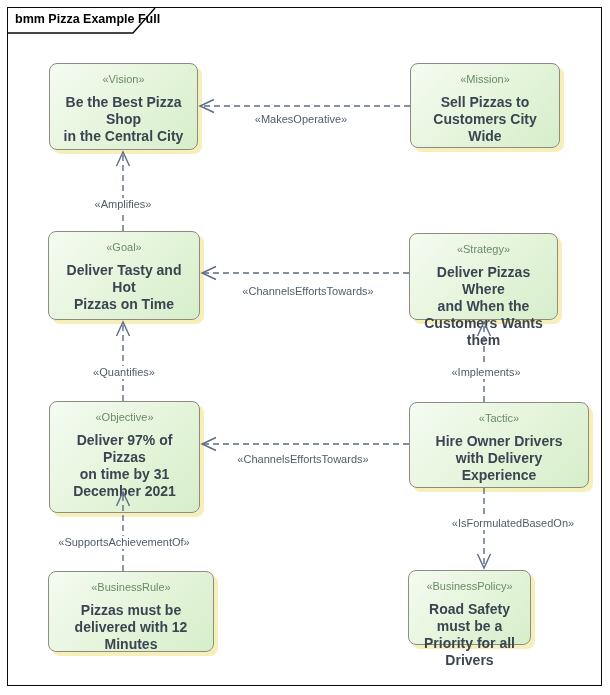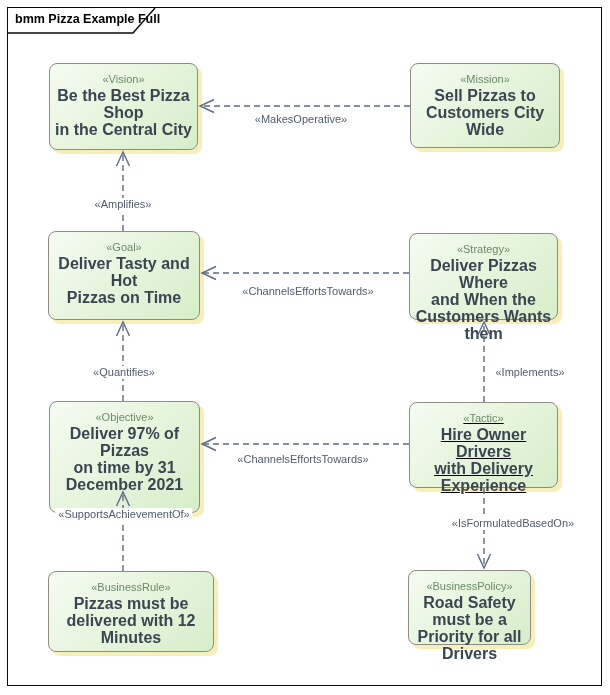--- a/index.html
+++ b/index.html
@@ -26,22 +26,22 @@
   .conn-arrow{stroke:#5d6b87;stroke-width:1.4;fill:none;}
   .node{
     position:absolute;box-sizing:border-box;z-index:2;
     border:1px solid #8e8b80;border-radius:8px;
     background:linear-gradient(135deg,#f5fbf1 0%,#e4f4da 55%,#d6eeca 100%);
     box-shadow:4px 4px 0 #f7efba;
     padding:7px 4px 0;text-align:center;
   }
   .stereo{font-size:11px;color:#6a8b68;line-height:16px;}
   .name{
-    font-size:16px;font-weight:bold;color:#3a4551;line-height:17px;
-    margin-top:0;white-space:pre-line;
+    font-size:14px;font-weight:bold;color:#3a4551;line-height:17px;
+    margin-top:7px;white-space:pre-line;
   }
   .conn-label{
     position:absolute;transform:translateX(-50%);z-index:4;
     font-size:11px;color:#515c6b;background:#ffffff;
     padding:0 3px;white-space:nowrap;line-height:13px;
   }
 </style>
 </head>
 <body>
 
@@ -110,21 +110,21 @@
         <div class="name">Deliver Pizzas Where
 and When the
 Customers Wants them</div>
       </div>
       <div class="node" style="left: 49px; top: 401px; width: 151px; height: 112px;">
         <div class="stereo">«Objective»</div>
         <div class="name">Deliver 97% of Pizzas
 on time by 31
 December 2021</div>
       </div>
-      <div class="node" style="left: 409px; top: 402px; width: 149px; height: 86px; text-decoration: underline;">
+      <div class="node" style="left: 409px; top: 402px; width: 180px; height: 86px;">
         <div class="stereo">«Tactic»</div>
         <div class="name">Hire Owner Drivers
 with Delivery
 Experience</div>
       </div>
       <div class="node" style="left: 48px; top: 571px; width: 166px; height: 81px;">
         <div class="stereo">«BusinessRule»</div>
         <div class="name">Pizzas must be
 delivered with 12
 Minutes</div>
@@ -133,18 +133,18 @@
         <div class="stereo">«BusinessPolicy»</div>
         <div class="name">Road Safety must be a
 Priority for all Drivers</div>
       </div>
     </div>
   <div id="label-layer">
       <div class="conn-label" style="left: 301px; top: 113px;">«MakesOperative»</div>
       <div class="conn-label" style="left: 123px; top: 198px;">«Amplifies»</div>
       <div class="conn-label" style="left: 308px; top: 285px;">«ChannelsEffortsTowards»</div>
       <div class="conn-label" style="left: 124px; top: 366px;">«Quantifies»</div>
-      <div class="conn-label" style="left: 486px; top: 366px; margin-left: 44px;">«Implements»</div>
+      <div class="conn-label" style="left: 486px; top: 366px;">«Implements»</div>
       <div class="conn-label" style="left: 303px; top: 453px;">«ChannelsEffortsTowards»</div>
-      <div class="conn-label" style="left: 124px; top: 508px;">«SupportsAchievementOf»</div>
+      <div class="conn-label" style="left: 124px; top: 536px;">«SupportsAchievementOf»</div>
       <div class="conn-label" style="left: 513px; top: 517px;">«IsFormulatedBasedOn»</div>
     </div>
 </div>
 
 </body></html>

